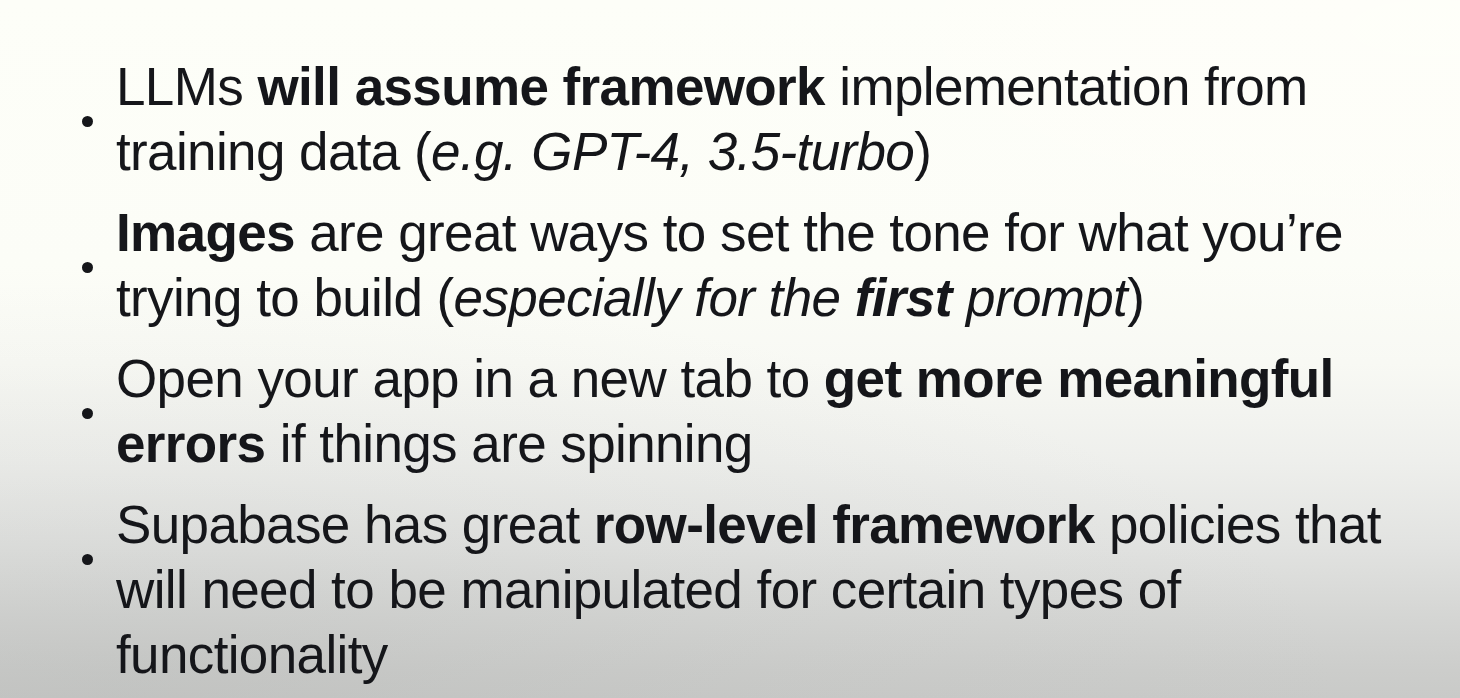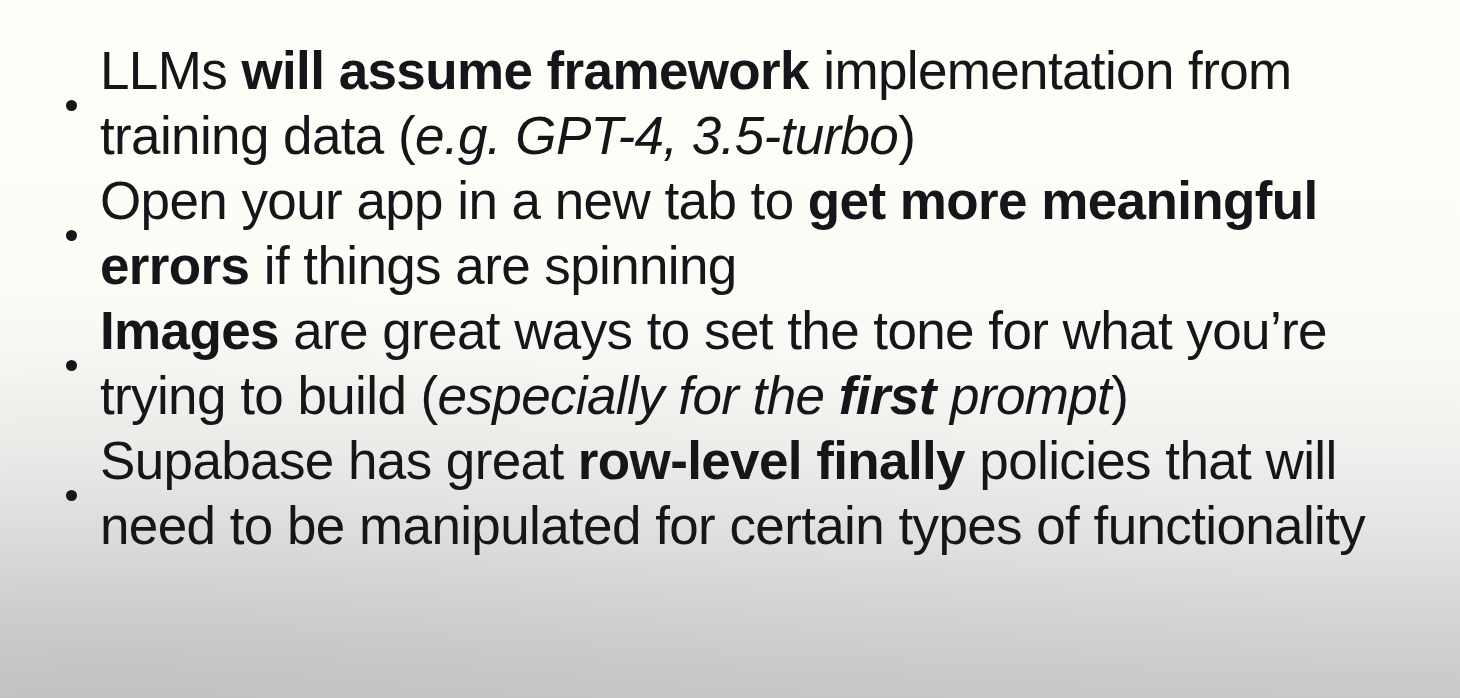--- a/index.html
+++ b/index.html
@@ -48,21 +48,21 @@
     width: 1460px;
     margin: 0;
     padding: 0;
     list-style: none;
     z-index: 2;
   }
 
   .bullet-item {
     position: relative;
     padding: 0 16px 0 100px;
-    margin: 0;
+    margin: 16px;
     font-size: 53px;
     line-height: 65px;
     letter-spacing: -0.012em;
     color: #15161a;
     font-weight: 400;
     word-spacing: 0.005em;
   }
 
   .bullet-item:first-child {
     padding-top: 38px;
@@ -85,17 +85,17 @@
   .t-bi     { font-weight: 700; font-style: italic; }
 
   .bullet-text { display: inline; }
 </style>
 </head>
 <body>
 
 <div id="slide">
   <ul id="bullet-list">
       <li class="bullet-item" id="bullet-llms-assume-framework"><span class="bullet-marker"></span><span class="bullet-text"><span>LLMs </span><span class="t-bold">will assume framework</span><span> implementation from training data (</span><span class="t-ital">e.g. GPT-4, 3.5-turbo</span><span>)</span></span></li>
+      <li class="bullet-item" id="bullet-images-set-tone"><span class="bullet-marker"></span><span class="bullet-text"><span class="t-bold">Images</span><span> are great ways to set the tone for what you’re trying to build (</span><span class="t-ital">especially for the </span><span class="t-bi">first</span><span class="t-ital"> prompt</span><span>)</span></span></li>
       <li class="bullet-item" id="bullet-open-app-new-tab"><span class="bullet-marker"></span><span class="bullet-text"><span>Open your app in a new tab to </span><span class="t-bold">get more meaningful errors</span><span> if things are spinning</span></span></li>
-      <li class="bullet-item" id="bullet-images-set-tone"><span class="bullet-marker"></span><span class="bullet-text"><span class="t-bold">Images</span><span> are great ways to set the tone for what you’re trying to build (</span><span class="t-ital">especially for the </span><span class="t-bi">first</span><span class="t-ital"> prompt</span><span>)</span></span></li>
-      <li class="bullet-item" id="bullet-supabase-rls"><span class="bullet-marker"></span><span class="bullet-text"><span>Supabase has great </span><span class="t-bold">row-level finally</span><span> policies that will need to be manipulated for certain types of functionality</span></span></li>
+      <li class="bullet-item" id="bullet-supabase-rls"><span class="bullet-marker"></span><span class="bullet-text"><span>Supabase has great </span><span class="t-bold">row-level framework</span><span> policies that will need to be manipulated for certain types of functionality</span></span></li>
     </ul>
 </div>
 
 </body></html>

